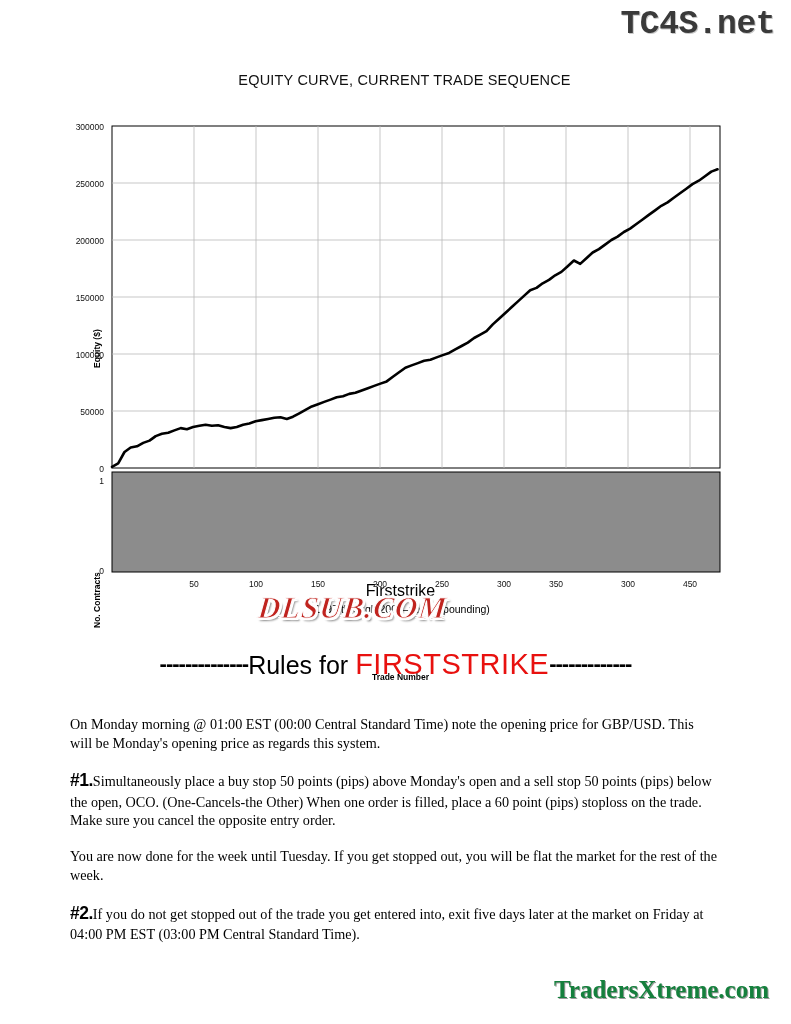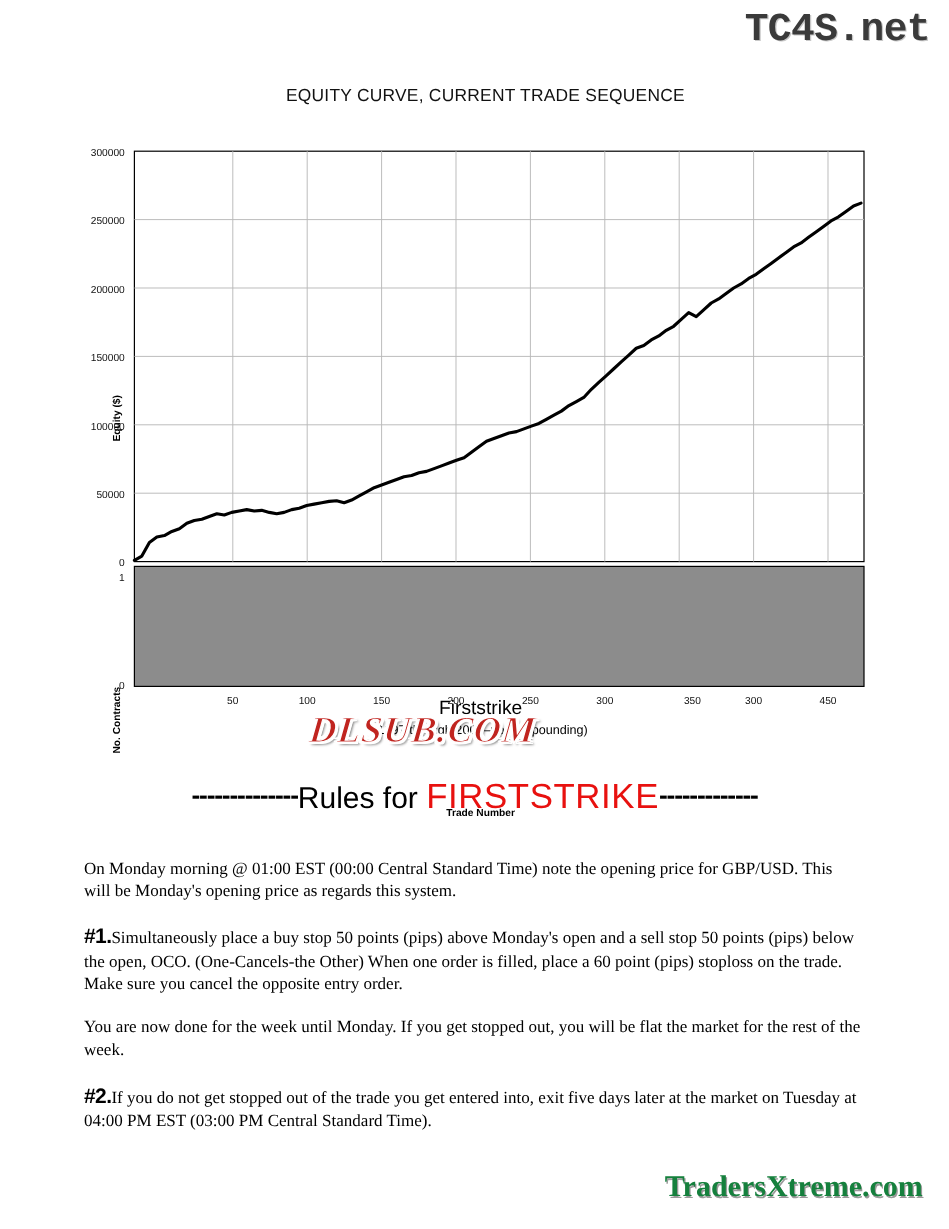--- a/index.html
+++ b/index.html
@@ -213,21 +213,21 @@
 
     <div class="tick-y" style="left:60px; top:378px;">1</div>
     <div class="tick-y" style="left:60px; top:468px;">0</div>
 
     <div class="tick-x" style="left:174px; top:481px;">50</div>
     <div class="tick-x" style="left:236px; top:481px;">100</div>
     <div class="tick-x" style="left:298px; top:481px;">150</div>
     <div class="tick-x" style="left:360px; top:481px;">200</div>
     <div class="tick-x" style="left:422px; top:481px;">250</div>
     <div class="tick-x" style="left:484px; top:481px;">300</div>
-    <div class="tick-x" style="left:557px; top:481px;text-align:center;">350</div>
+    <div class="tick-x" style="left:536px; top:481px;text-align:center;">350</div>
     <div class="tick-x" style="left:608px; top:481px;">300</div>
     <div class="tick-x" style="left:670px; top:481px;">450</div>
 
     <div class="xlabel">Trade Number</div>
 
     <svg class="plot" width="791" height="480">
 
       <rect x="112" y="28" width="608" height="342" fill="#ffffff" stroke="#000000" stroke-width="1"></rect>
 
       <g stroke="#b9b9b9" stroke-width="0.8">
@@ -262,17 +262,17 @@
   <div class="sys-sub">(1997 through 2007–no compounding)</div>
 </div>
 
 <div class="rules-heading">
   <span class="dash">--------------</span><span class="rules-for">Rules for </span><span class="fs">FIRSTSTRIKE</span><span class="dash">-------------</span>
 </div>
 
 <div class="body-text">
   <p>On Monday morning @ 01:00 EST (00:00 Central Standard Time) note the opening price for GBP/USD. This will be Monday's opening price as regards this system.</p>
   <p><span class="num">#1.</span><span>Simultaneously place a buy stop 50 points (pips) above Monday's open and a sell stop 50 points (pips) below the open, OCO. (One-Cancels-the Other) When one order is filled, place a 60 point (pips) stoploss on the trade. Make sure you cancel the opposite entry order.</span></p>
-  <p>You are now done for the week until Monday.  If you get stopped out, you will be flat the market for the rest of the week.</p>
-  <p><span class="num">#2.</span><span>If you do not get stopped out of the trade you get entered into, exit five days later at the market on Tuesday at 04:00 PM EST (03:00 PM Central Standard Time).</span></p>
+  <p>You are now done for the week until Tuesday.  If you get stopped out, you will be flat the market for the rest of the week.</p>
+  <p><span class="num">#2.</span><span>If you do not get stopped out of the trade you get entered into, exit five days later at the market on Friday at 04:00 PM EST (03:00 PM Central Standard Time).</span></p>
 </div>
 
 <div class="brand-bottom">TradersXtreme.com</div>
 
 </body></html>

